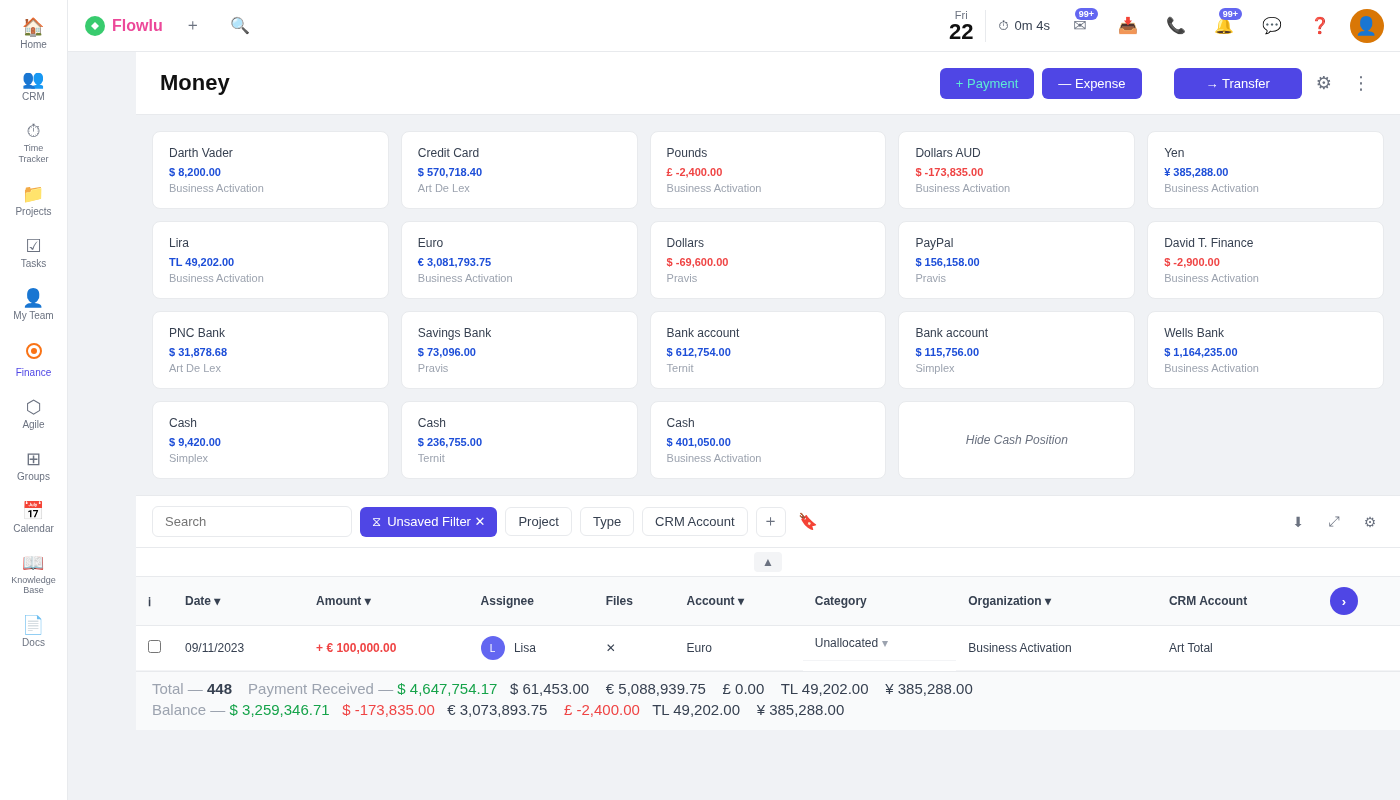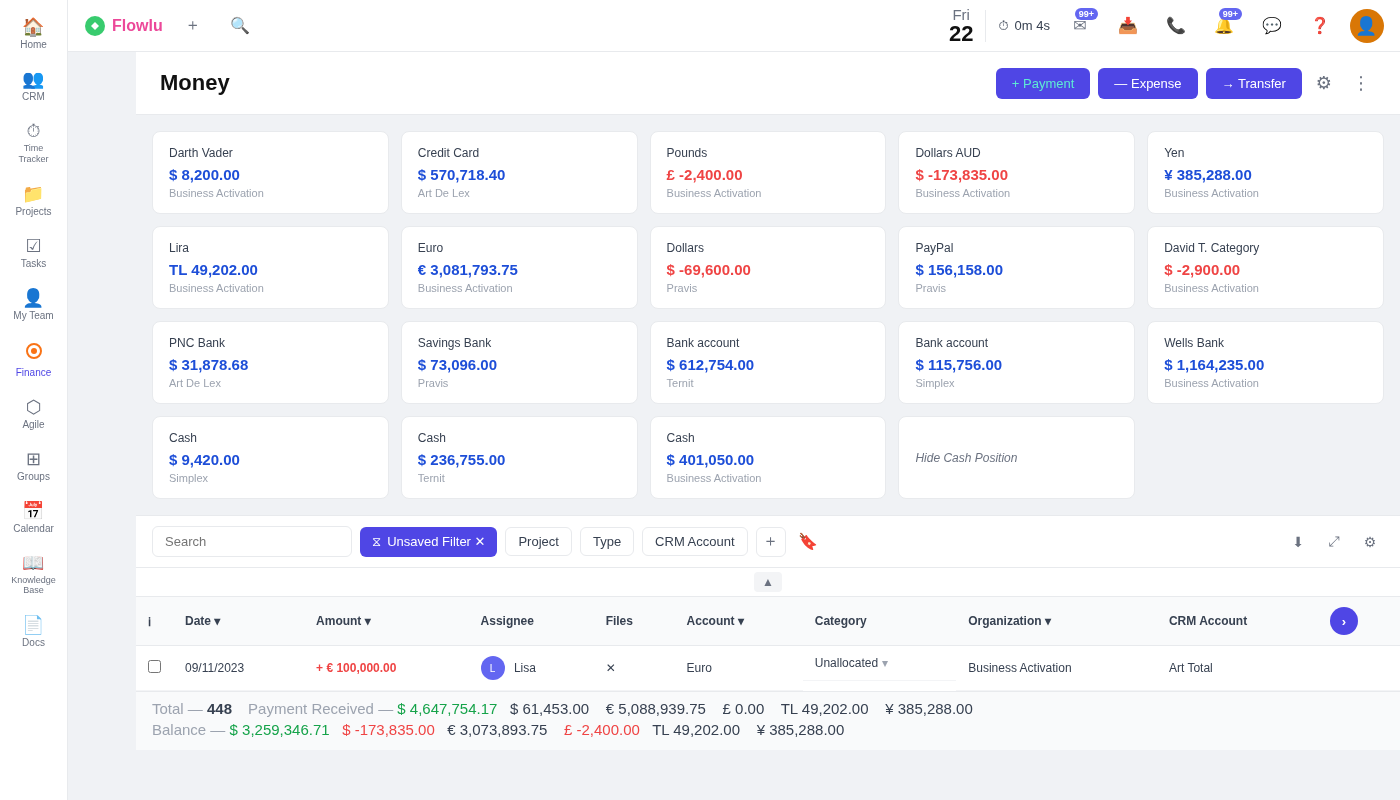--- a/index.html
+++ b/index.html
@@ -41,32 +41,32 @@
 
     
     .page-header {
       background: #fff; padding: 14px 24px; display: flex; align-items: center;
       border-bottom: 1px solid #e8eaed;
     }
     .page-title { font-size: 22px; font-weight: 700; color: #111; flex: 1; }
     .header-actions { display: flex; gap: 8px; align-items: center; }
     .btn-payment { background: #4f46e5; color: #5eead4; border: none; padding: 8px 16px; border-radius: 6px; cursor: pointer; font-size: 13px; font-weight: 500; display: flex; align-items: center; gap: 6px; }
     .btn-expense { background: #4f46e5; color: #fff; border: none; padding: 8px 16px; border-radius: 6px; cursor: pointer; font-size: 13px; font-weight: 500; display: flex; align-items: center; gap: 6px; }
-    .btn-transfer { background: #4f46e5; color: #fff; border: none; padding: 8px 16px; border-radius: 6px; cursor: pointer; font-size: 13px; font-weight: 500; display: flex; align-items: center; gap: 6px; }
+    .btn-transfer { background: #4f46e5; color: #fff; border: none; padding: 8px 32px; border-radius: 6px; cursor: pointer; font-size: 13px; font-weight: 500; display: flex; align-items: center; gap: 6px; margin-left: 24px; }
     .header-gear { font-size: 18px; color: #6b7280; cursor: pointer; padding: 6px; }
     .header-more { font-size: 18px; color: #6b7280; cursor: pointer; padding: 6px; }
 
     
     .cards-grid { display: grid; grid-template-columns: repeat(5, 1fr); gap: 12px; padding: 16px; background: #f0f2f5; }
     .account-card {
       background: #fff; border-radius: 8px; padding: 14px 16px; border: 1px solid #e8eaed;
       cursor: pointer;
     }
     .card-name { font-size: 12px; color: #374151; margin-bottom: 6px; }
-    .card-amount { font-size: 15px; font-weight: 700; margin-bottom: 4px; }
+    .card-amount { font-size: 11px; font-weight: 700; margin-bottom: 4px; }
     .card-amount.positive { color: #1d4ed8; }
     .card-amount.negative { color: #ef4444; }
     .card-org { font-size: 11px; color: #9ca3af; }
     .card-hide { display: flex; align-items: center; justify-content: center; height: 100%; color: #6b7280; font-size: 12px; cursor: pointer; font-style: italic; }
 
     
     .filter-bar { background: #fff; padding: 10px 16px; display: flex; align-items: center; gap: 8px; border-top: 1px solid #e8eaed; }
     .search-input { border: 1px solid #e8eaed; border-radius: 6px; padding: 7px 12px; font-size: 13px; width: 200px; outline: none; color: #374151; }
     .filter-btn { background: #4f46e5; color: #fff; border: none; padding: 7px 12px; border-radius: 6px; cursor: pointer; font-size: 13px; display: flex; align-items: center; gap: 6px; }
     .filter-chip { border: 1px solid #e8eaed; background: #fff; padding: 6px 12px; border-radius: 6px; font-size: 13px; color: #374151; cursor: pointer; }
@@ -164,21 +164,21 @@
   </div>
   <div class="topbar-icon-btn">
     <span>＋</span>
   </div>
   <div class="topbar-icon-btn">
     <span>🔍</span>
   </div>
   <div class="topbar-spacer"></div>
   <div class="topbar-center">
     <div>
-      <div style="font-size:15px;color:#6b7280;text-align:center">Fri</div>
+      <div style="font-size:11px;color:#6b7280;text-align:center">Fri</div>
       <div style="font-size:22px;font-weight:700;color:#111;line-height:1">22</div>
     </div>
     <div class="topbar-divider"></div>
     <div class="topbar-timer">
       <span>⏱</span>
       <span>0m 4s</span>
     </div>
     <div class="topbar-icon-btn">
       <span>✉</span>
       <span class="badge">99+</span>
@@ -260,21 +260,21 @@
       <div class="card-name">Dollars</div>
       <div class="card-amount negative">$ -69,600.00</div>
       <div class="card-org">Pravis</div>
     </div>
     <div class="account-card">
       <div class="card-name">PayPal</div>
       <div class="card-amount positive">$ 156,158.00</div>
       <div class="card-org">Pravis</div>
     </div>
     <div class="account-card">
-      <div class="card-name">David T. Category</div>
+      <div class="card-name">David T. Finance</div>
       <div class="card-amount negative">$ -2,900.00</div>
       <div class="card-org">Business Activation</div>
     </div>
 
     <div class="account-card">
       <div class="card-name">PNC Bank</div>
       <div class="card-amount positive">$ 31,878.68</div>
       <div class="card-org">Art De Lex</div>
     </div>
     <div class="account-card">
@@ -306,21 +306,21 @@
     <div class="account-card">
       <div class="card-name">Cash</div>
       <div class="card-amount positive">$ 236,755.00</div>
       <div class="card-org">Ternit</div>
     </div>
     <div class="account-card">
       <div class="card-name">Cash</div>
       <div class="card-amount positive">$ 401,050.00</div>
       <div class="card-org">Business Activation</div>
     </div>
-    <div class="account-card" style="display:flex;align-items:center;justify-content:flex-start;">
+    <div class="account-card" style="display:flex;align-items:center;justify-content:center;">
       <div class="card-hide">Hide Cash Position</div>
     </div>
   </div>
 
   <div class="filter-bar">
     <input type="text" class="search-input" placeholder="Search" style="">
     <button class="filter-btn">
       <span>⧖</span>
       <span>Unsaved Filter ✕</span>
     </button>

